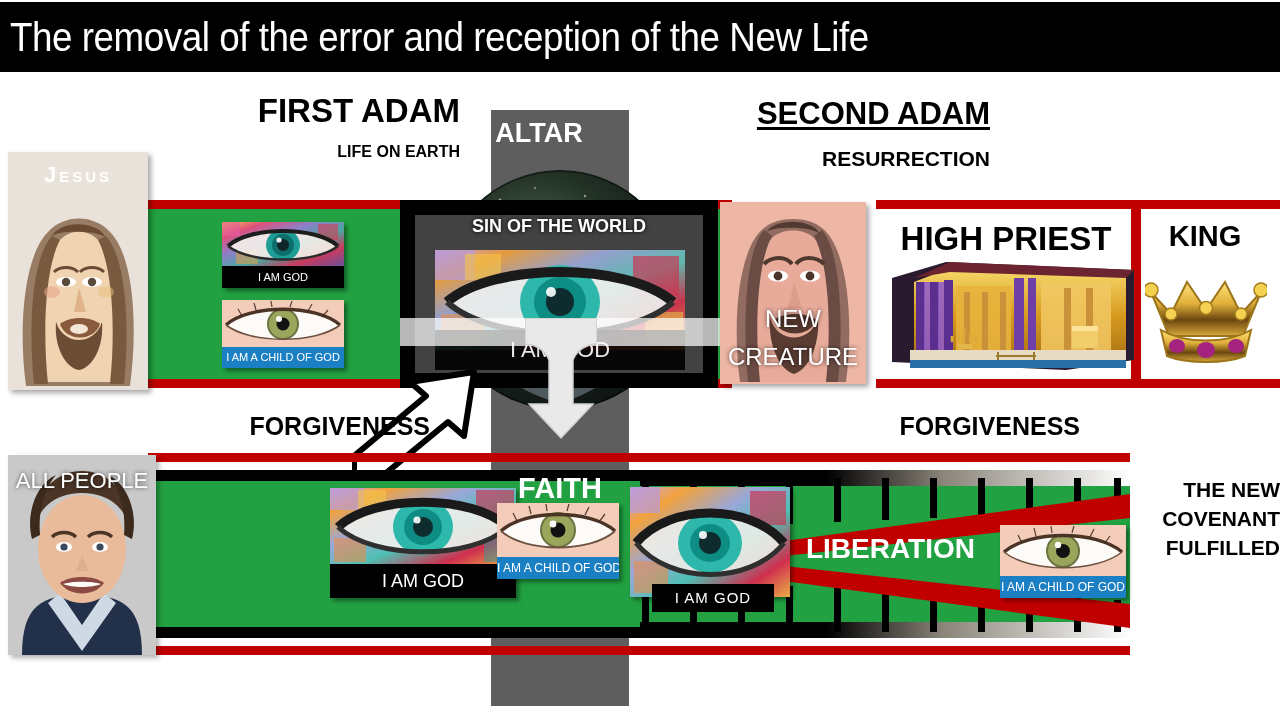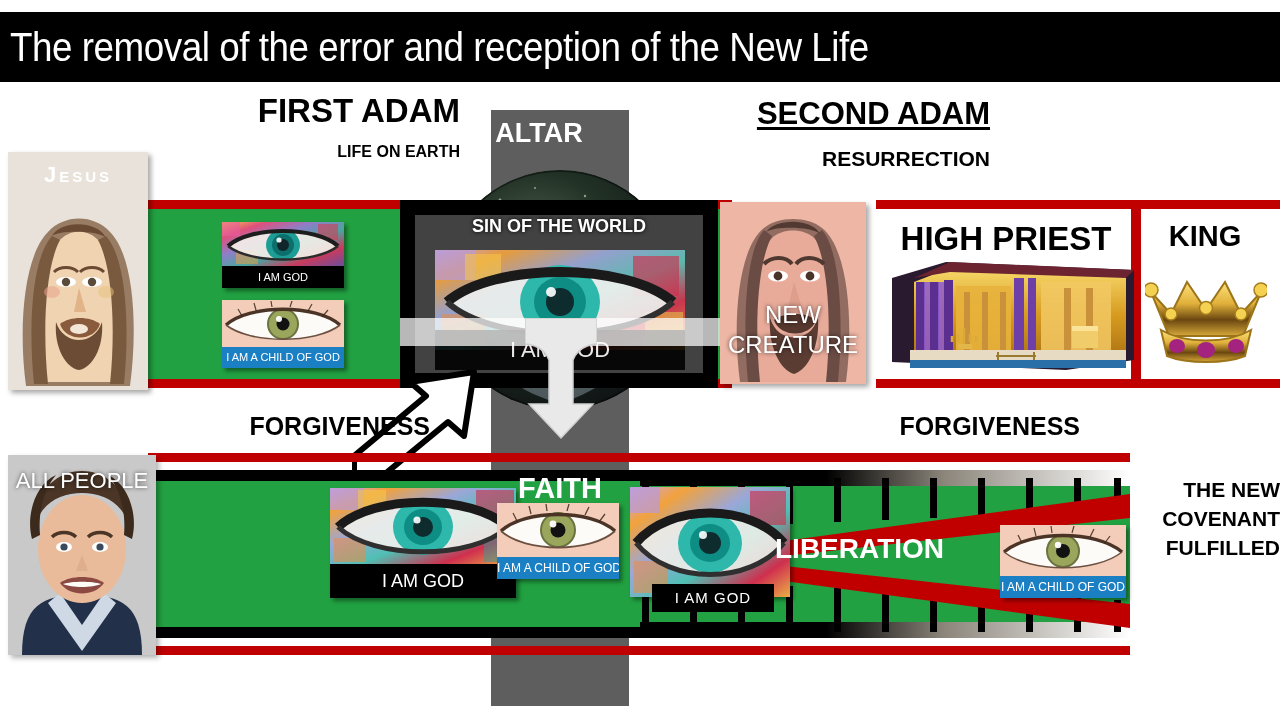--- a/index.html
+++ b/index.html
@@ -1,21 +1,21 @@
 <!DOCTYPE html>
 <html><head>
 <meta charset="utf-8">
 <style>
   html,body{margin:0;padding:0;background:#fff;}
   body{width:1280px;height:720px;overflow:hidden;font-family:"Liberation Sans",sans-serif;}
   #stage{position:relative;width:1280px;height:720px;background:#ffffff;}
   .abs{position:absolute;}
 
   
-  #titlebar{left:0;top:12px;width:1280px;height:70px;background:#000;}
+  #titlebar{left:0;top:2px;width:1280px;height:70px;background:#000;}
   #titletext{left:10px;top:4px;width:1200px;height:62px;color:#fff;
     font-size:40px;letter-spacing:-0.5px;font-weight:400;line-height:62px;
     white-space:nowrap;font-family:"Liberation Sans",sans-serif;
     transform:scaleX(0.92);transform-origin:left center;}
 
   
   .hd{font-weight:bold;color:#000;text-align:right;white-space:nowrap;}
   #h-first{left:150px;top:92px;width:310px;font-size:33px;}
   #h-firstsub{left:150px;top:143px;width:310px;font-size:16px;}
   #h-second{left:660px;top:96px;width:330px;font-size:31px;text-decoration:underline;text-underline-offset:3px;}
@@ -75,21 +75,21 @@
   
   #downarrow{left:525px;top:318px;width:72px;height:122px;}
 
   
   #upArrow{left:352px;top:370px;width:130px;height:110px;}
 
   
   #newcreature{left:720px;top:202px;width:146px;height:182px;background:#eeb6a4;
      box-shadow:3px 3px 5px rgba(0,0,0,.35);overflow:hidden;}
   #nc-lbl{left:720px;top:300px;width:146px;text-align:center;color:#fff;font-size:24px;
-     line-height:30px;text-shadow:0 0 4px rgba(0,0,0,.7);}
+     line-height:38px;text-shadow:0 0 4px rgba(0,0,0,.7);}
 
   
   #hpframe{left:876px;top:200px;width:404px;height:188px;}
   #hpframe .rtop{left:0;top:0;width:404px;height:9px;background:#c00000;}
   #hpframe .rbot{left:0;bottom:0;width:404px;height:9px;background:#c00000;}
   #hpframe .rdiv{left:255px;top:0;width:10px;height:188px;background:#c00000;}
   #hp-lbl{left:886px;top:220px;width:240px;text-align:center;font-size:33px;font-weight:bold;}
   #king-lbl{left:1140px;top:220px;width:130px;text-align:center;font-size:29px;font-weight:bold;}
   #temple{left:886px;top:252px;width:248px;height:120px;}
   #crown{left:1145px;top:258px;width:122px;height:108px;}
@@ -119,21 +119,21 @@
   #eye-child-3{left:1000px;top:525px;width:126px;height:73px;}
   #eye-child-3 .eyeimg{height:51px;}
   #eye-child-3 .eyecap{height:22px;line-height:22px;background:#1b7fc4;font-size:12px;}
 
   #eye-god-3{left:630px;top:487px;width:160px;height:110px;}
   #eye-god-3 .eyeimg{height:110px;}
 
   #iamgod3cap{left:652px;top:584px;width:122px;height:28px;line-height:28px;text-align:center;
      background:#000;color:#fff;font-size:15px;letter-spacing:1px;}
 
-  #liberation{left:775px;top:533px;width:200px;text-align:left;color:#fff;
+  #liberation{left:775px;top:533px;width:200px;text-align:right;color:#fff;
      font-weight:bold;font-size:28px;}
 
   
   #comb{left:640px;top:470px;width:490px;height:170px;}
 </style>
 </head>
 <body>
 
 <div id="stage">
 

